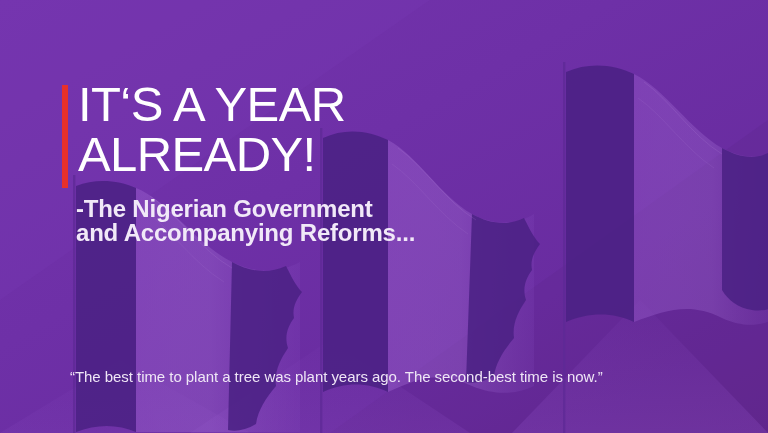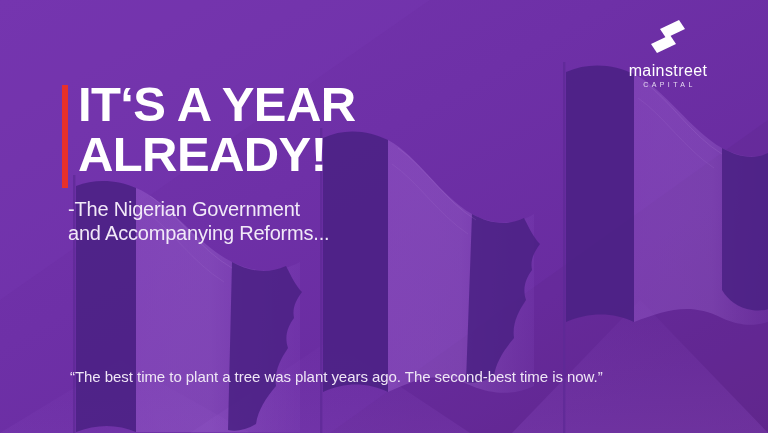--- a/index.html
+++ b/index.html
@@ -19,32 +19,32 @@
   .accent-bar{
     position:absolute;left:62px;top:85px;width:6px;height:103px;
     background:#E8302A;
   }
   
   .headline{
     position:absolute;left:78px;top:79px;
     width:420px;
     color:#FFFFFF;
     font-size:49px;
-    font-weight:bold;
+    font-weight:normal;
     line-height:50px;
     letter-spacing:-0.6px;
     white-space:pre-line;
   }
   
   .subtitle{
-    position:absolute;left:68px;top:197px;
+    position:absolute;left:76px;top:197px;
     width:420px;
     color:#F1E9F8;
-    font-size:20px;
-    font-weight:normal;
+    font-size:24px;
+    font-weight:bold;
     line-height:24px;
     letter-spacing:-0.2px;
     white-space:pre-line;
   }
   
   .quote{
     position:absolute;left:70px;top:368px;
     color:#EFE6F6;
     font-size:15px;
     font-weight:normal;
@@ -166,22 +166,14 @@
   <div class="accent-bar"></div>
 
   <div class="headline">IT‘S A YEAR
 ALREADY!</div>
 
   <div class="subtitle">-The Nigerian Government
 and Accompanying Reforms...</div>
 
   <div class="quote">“The best time to plant a tree was plant years ago. The second-best time is now.”</div>
 
-  <div class="logo">
-    <svg class="logo-mark" width="44" height="38" viewBox="0 0 44 38" aria-hidden="true">
-      <polygon points="14,11 33,2 39,11 20,20" fill="#FFFFFF"></polygon>
-      <polygon points="5,26 24,17 30,26 11,35" fill="#FFFFFF"></polygon>
-    </svg>
-    <span class="logo-word">mainstreet</span>
-    <span class="logo-sub">CAPITAL</span>
-  </div>
 
 </div>
 
 </body></html>

